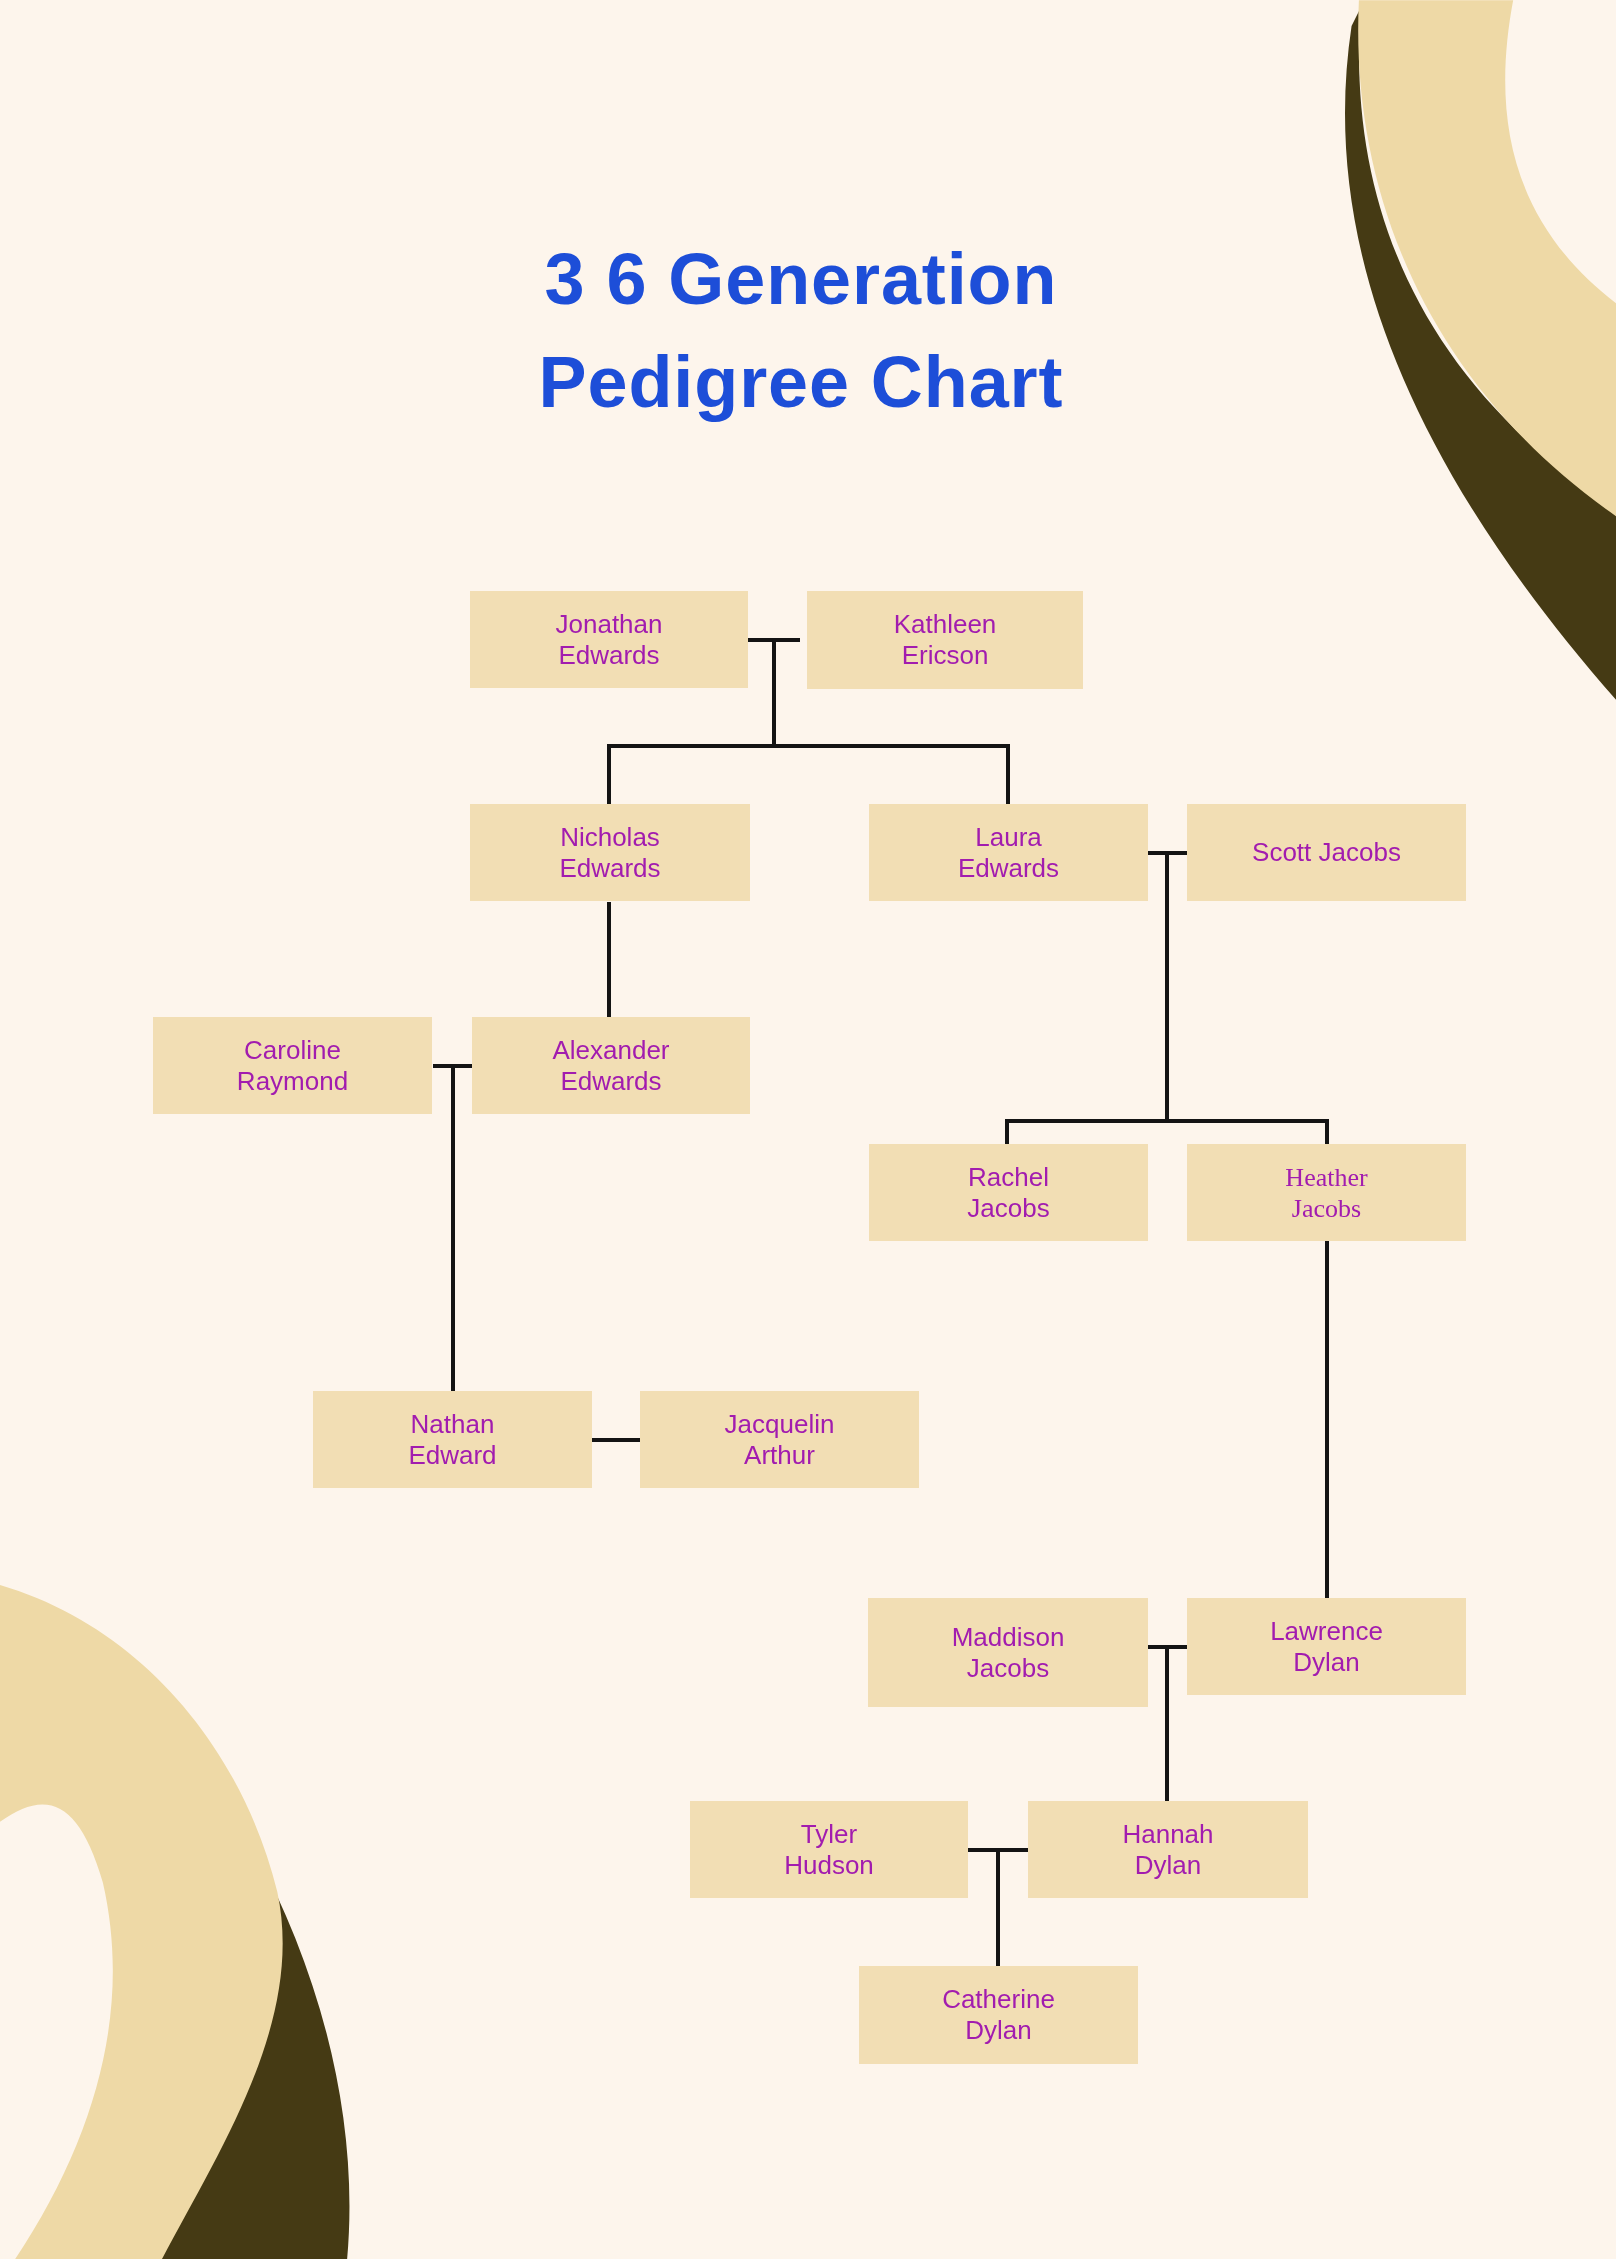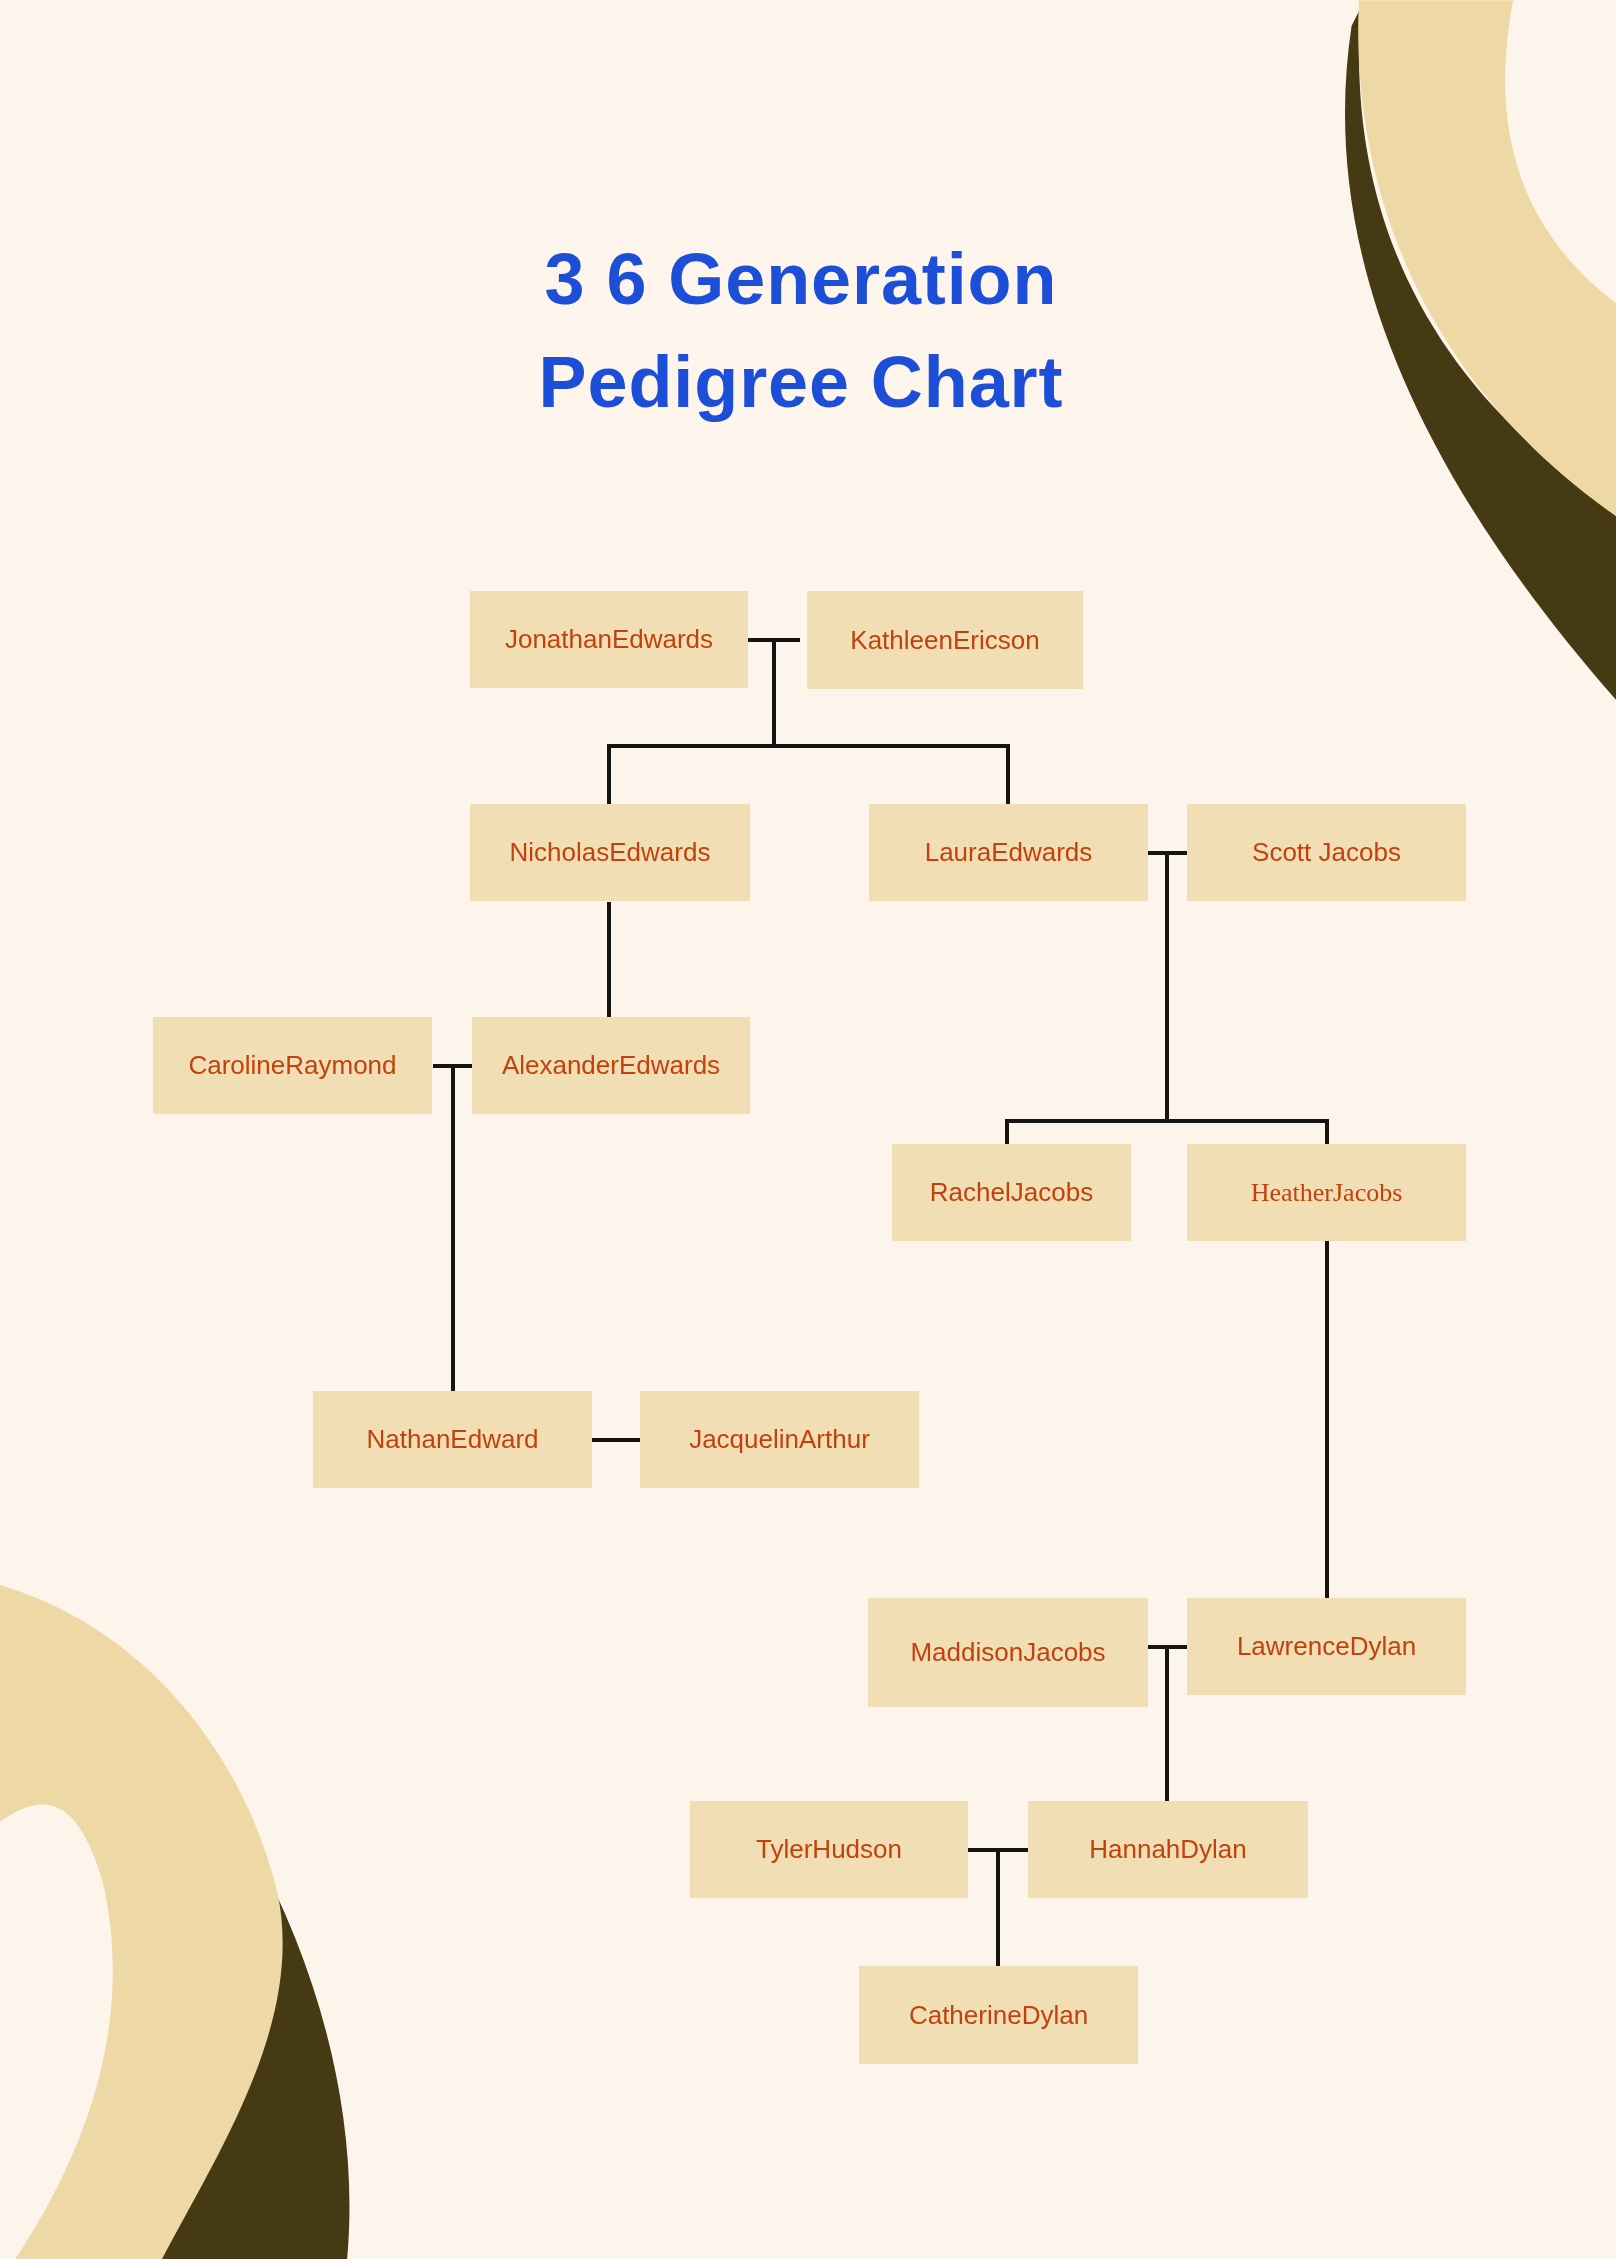--- a/index.html
+++ b/index.html
@@ -17,25 +17,25 @@
     font-weight:700;
     font-size:72px;
     line-height:103px;
     letter-spacing:0.9px;
     color:#1d4ed8;
   }
   .node{
     position:absolute;
     background:#f2deb4;
     display:flex;
-    flex-direction:row;
+    flex-direction:column;
     align-items:center;
     justify-content:center;
     text-align:center;
-    color:#c2410c;
+    color:#a21caf;
     font-size:26px;
     line-height:31px;
   }
   .node .nl:empty{display:none;}
   .cline{
     position:absolute;
     background:#141414;
   }
 </style>
 </head>
@@ -96,21 +96,21 @@
     <span class="nl">Raymond</span>
   </div>
   <div class="node" style="left:1187px;top:804px;width:279px;height:97px;">
     <span class="nl">Scott Jacobs</span>
 
   </div>
   <div class="node" style="left:472px;top:1017px;width:278px;height:97px;">
     <span class="nl">Alexander</span>
     <span class="nl">Edwards</span>
   </div>
-  <div class="node" style="left:892px;top:1144px;width:239px;height:97px;align-items:center;">
+  <div class="node" style="left:869px;top:1144px;width:279px;height:97px;align-items:center;">
     <span class="nl">Rachel</span>
     <span class="nl">Jacobs</span>
   </div>
   <div class="node" style="left:1187px;top:1144px;width:279px;height:97px;font-family:Liberation Serif, serif;">
     <span class="nl">Heather</span>
     <span class="nl">Jacobs</span>
   </div>
   <div class="node" style="left:313px;top:1391px;width:279px;height:97px;">
     <span class="nl">Nathan</span>
     <span class="nl">Edward</span>

